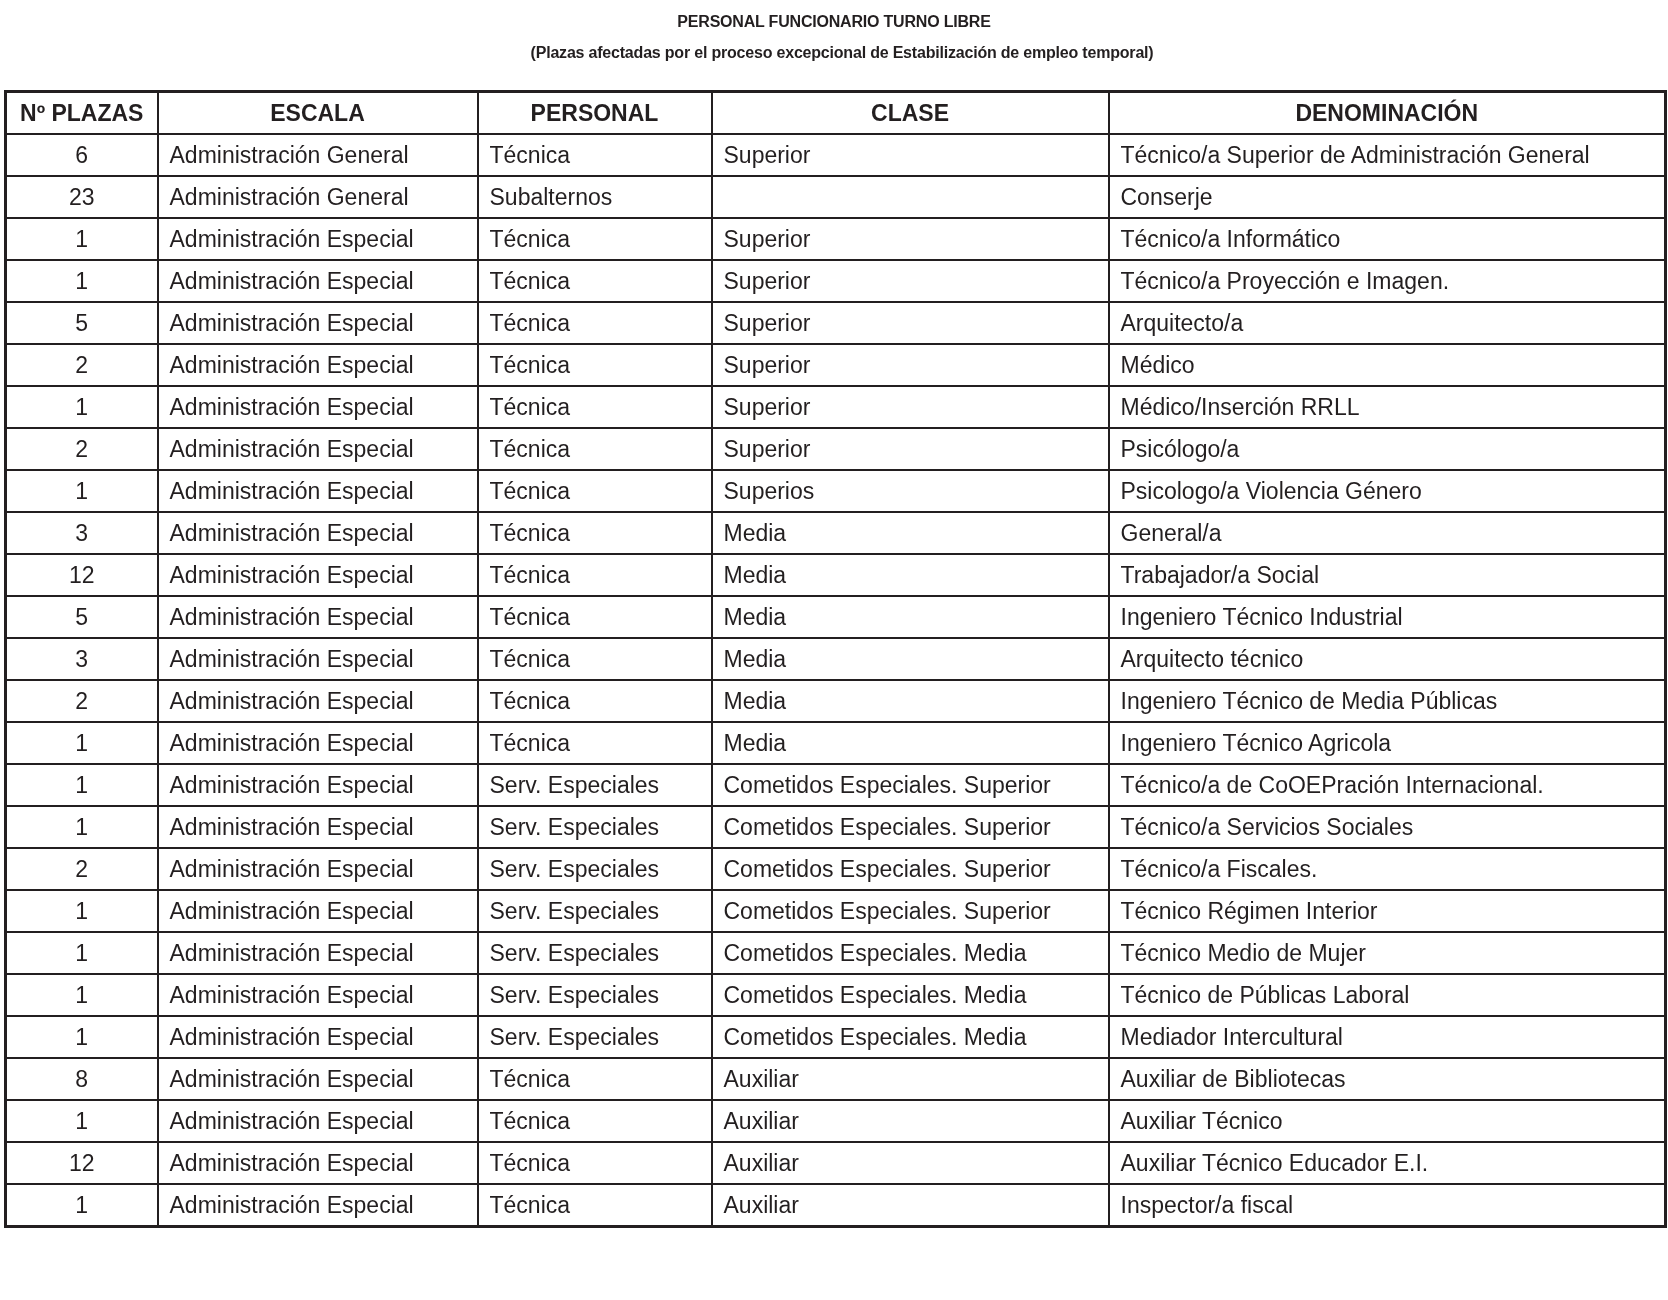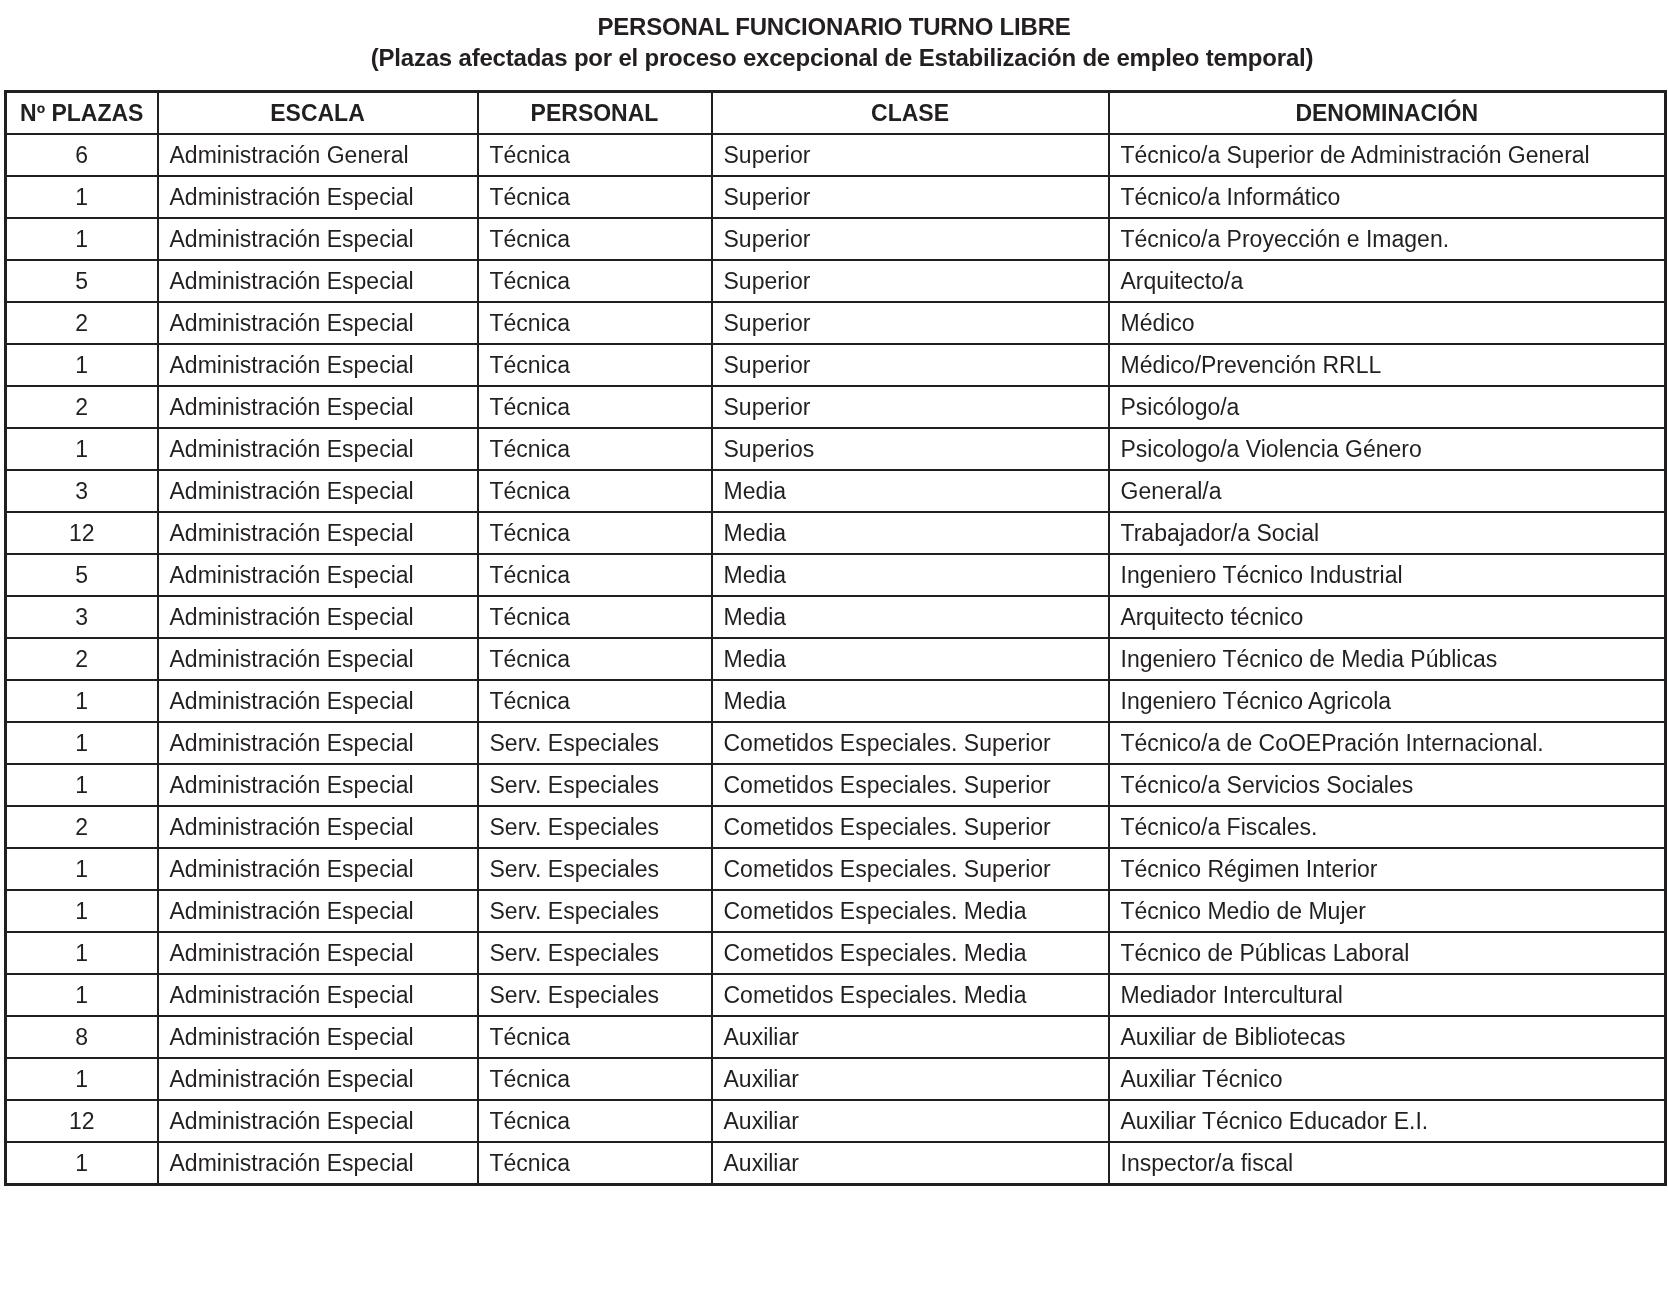--- a/index.html
+++ b/index.html
@@ -2,21 +2,21 @@
 <html><head>
 <meta charset="utf-8">
 <style>
   html, body { margin: 0; padding: 0; background: #ffffff; }
   body {
     width: 1668px; height: 1300px; position: relative; overflow: hidden;
     font-family: "Liberation Sans", "DejaVu Sans", sans-serif; color: #231f20;
   }
   .title {
     position: absolute; left: 0; width: 1668px; text-align: center;
-    font-weight: bold; font-size: 24px; letter-spacing: -0.2px;
+    font-weight: bold; font-size: 16px; letter-spacing: -0.2px;
   }
   .t1 { top: 13px; }
   .t2 { top: 44px; padding-left: 8px; }
   table {
     position: absolute; left: 4px; top: 90px;
     width: 1660px; border-collapse: collapse; table-layout: fixed;
     border: 3px solid #231f20;
   }
   th, td {
     border: 2.5px solid #231f20; height: 40px; padding: 0 0 0 11px;
@@ -55,20 +55,27 @@
   </thead>
   <tbody id="tbody">
       <tr>
         <td class="num">6</td>
         <td>Administración General</td>
         <td>Técnica</td>
         <td>Superior</td>
         <td>Técnico/a Superior de Administración General</td>
       </tr>
       <tr>
+        <td class="num">23</td>
+        <td>Administración General</td>
+        <td>Subalternos</td>
+        <td></td>
+        <td>Conserje</td>
+      </tr>
+      <tr>
         <td class="num">1</td>
         <td>Administración Especial</td>
         <td>Técnica</td>
         <td>Superior</td>
         <td>Técnico/a Informático</td>
       </tr>
       <tr>
         <td class="num">1</td>
         <td>Administración Especial</td>
         <td>Técnica</td>
@@ -87,21 +94,21 @@
         <td>Administración Especial</td>
         <td>Técnica</td>
         <td>Superior</td>
         <td>Médico</td>
       </tr>
       <tr>
         <td class="num">1</td>
         <td>Administración Especial</td>
         <td>Técnica</td>
         <td>Superior</td>
-        <td>Médico/Prevención RRLL</td>
+        <td>Médico/Inserción RRLL</td>
       </tr>
       <tr>
         <td class="num">2</td>
         <td>Administración Especial</td>
         <td>Técnica</td>
         <td>Superior</td>
         <td>Psicólogo/a</td>
       </tr>
       <tr>
         <td class="num">1</td>

